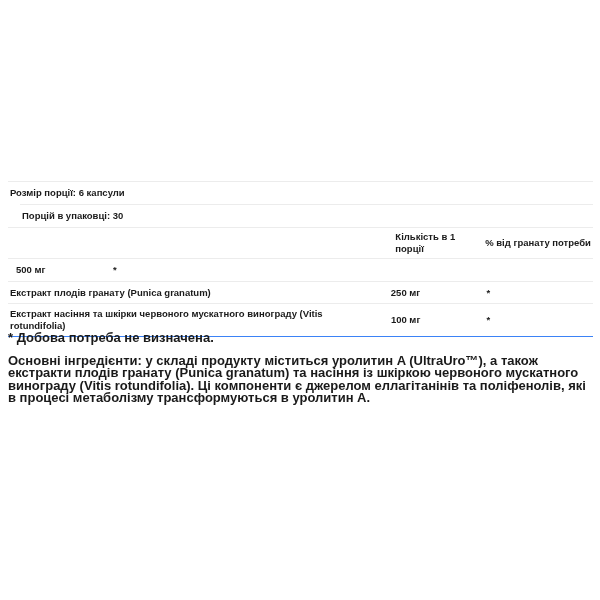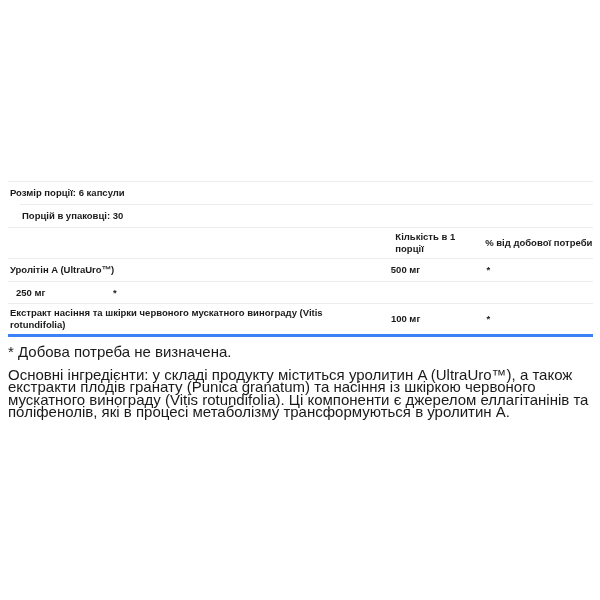--- a/index.html
+++ b/index.html
@@ -1,50 +1,50 @@
 <!DOCTYPE html>
 <html><head>
 <meta charset="utf-8">
 <style>
   html, body { margin:0; padding:0; background:#ffffff; }
   body { width:600px; height:600px; position:relative; overflow:hidden;
          font-family:"Liberation Sans", "DejaVu Sans", sans-serif; color:#1a1a1a; }
   .wrap { position:absolute; left:8px; top:181px; width:585px; }
   .row { border-top:1px solid #ececec; display:flex; align-items:center; box-sizing:border-box; }
-  .row.last { border-bottom:3px solid #3b82f6;justify-content:flex-end; }
+  .row.last { border-bottom:1px solid #3b82f6;justify-content:flex-end; }
   .cell { font-size:9.5px; font-weight:bold; line-height:12px; box-sizing:border-box; }
   .full { padding-left:2px; height:23px; display:flex; align-items:center; }
   .name { width:380px; padding-left:2px; }
   .amt { width:97px;margin-left:8px; }
   .pct { width:108px; }
-  .notes { position:absolute; left:8px; top:346px; width:585px; font-size:15px; font-weight:normal; line-height:12.5px; }
+  .notes { position:absolute; left:8px; top:332px; width:585px; font-size:13px; font-weight:bold; line-height:12.5px; }
   .notes p { margin:0; }
   .notes .foot { margin-bottom:10px; }
 </style>
 </head>
 <body>
 
 <div class="wrap">
   <div class="row" style="height:23px;">
     <div class="cell full">Розмір порції: 6 капсули</div>
   </div>
   <div class="row" style="height:23px;margin-left:12px;">
     <div class="cell full">Порцій в упаковці: 30</div>
   </div>
   <div class="row" style="height:31px;">
     <div class="cell name"></div>
     <div class="cell amt" style="width:90px;padding-right:7px;">Кількість в 1 порції</div>
-    <div class="cell pct">% від добової потреби</div>
+    <div class="cell pct">% від гранату потреби</div>
   </div>
   <div class="row" style="height:23px;">
-    <div class="cell name">Уролітін A (UltraUro™)</div>
     <div class="cell amt">500 мг</div>
     <div class="cell pct">*</div>
   </div>
   <div class="row" style="height:22px;">
+    <div class="cell name">Екстракт плодів гранату (Punica granatum)</div>
     <div class="cell amt">250 мг</div>
     <div class="cell pct">*</div>
   </div>
   <div class="row last" style="height:34px;">
     <div class="cell name" style="width:380px;padding-right:10px;">Екстракт насіння та шкірки червоного мускатного винограду (Vitis rotundifolia)</div>
     <div class="cell amt">100 мг</div>
     <div class="cell pct">*</div>
   </div>
 </div>
 

